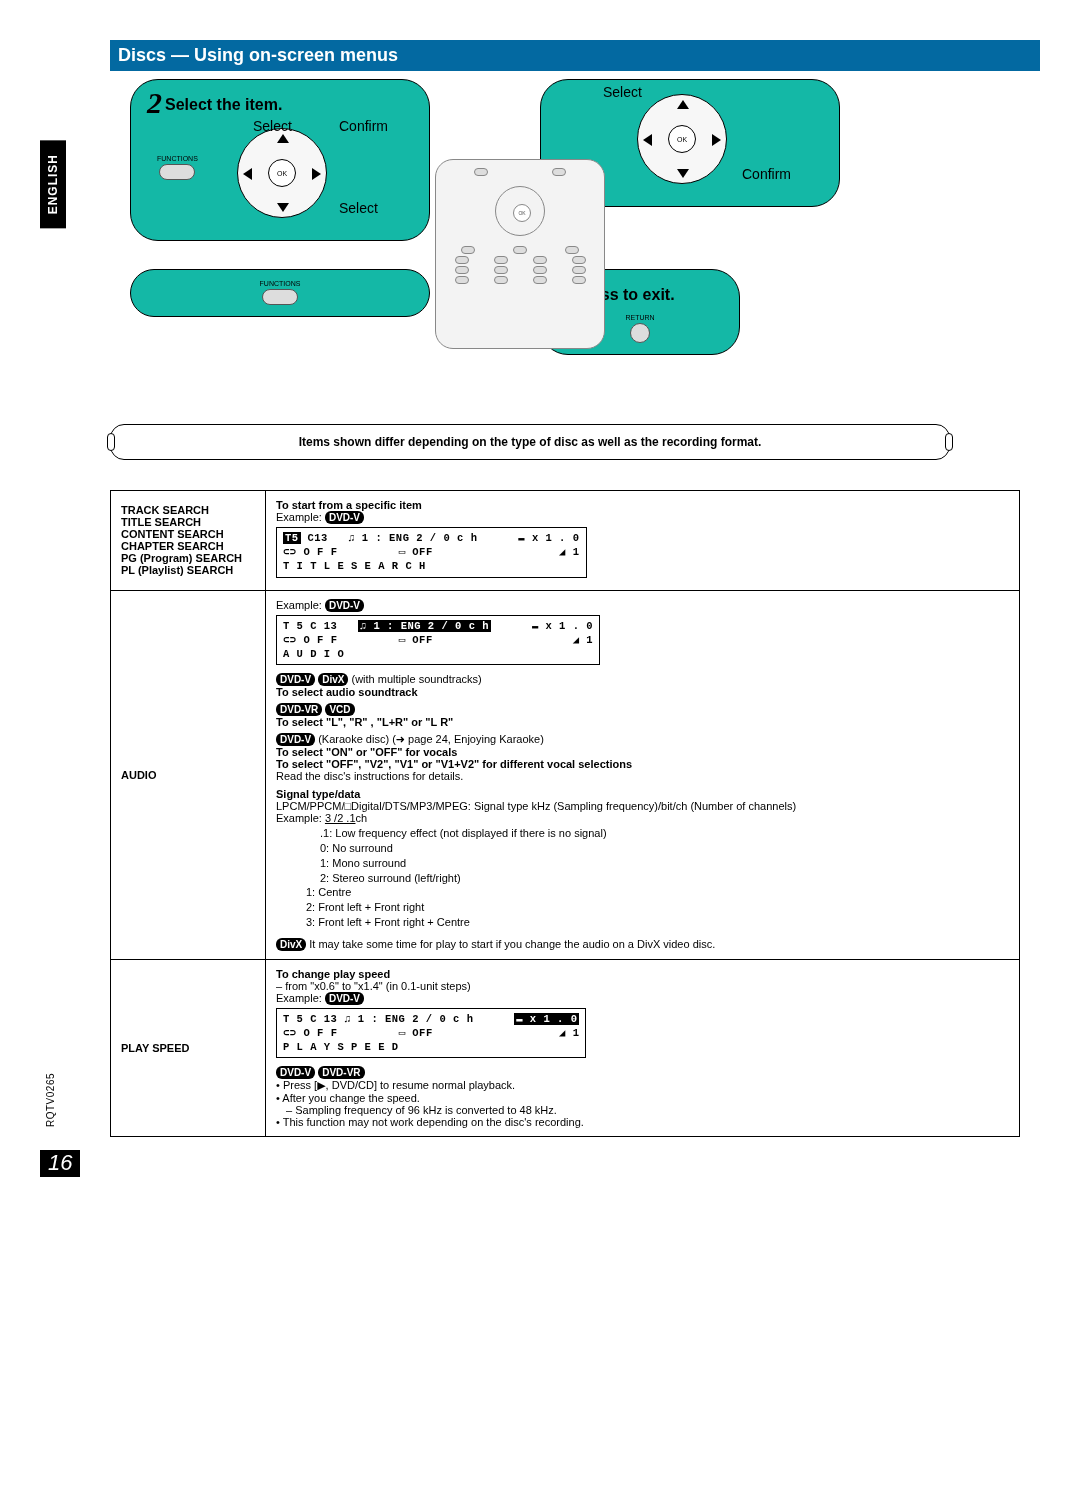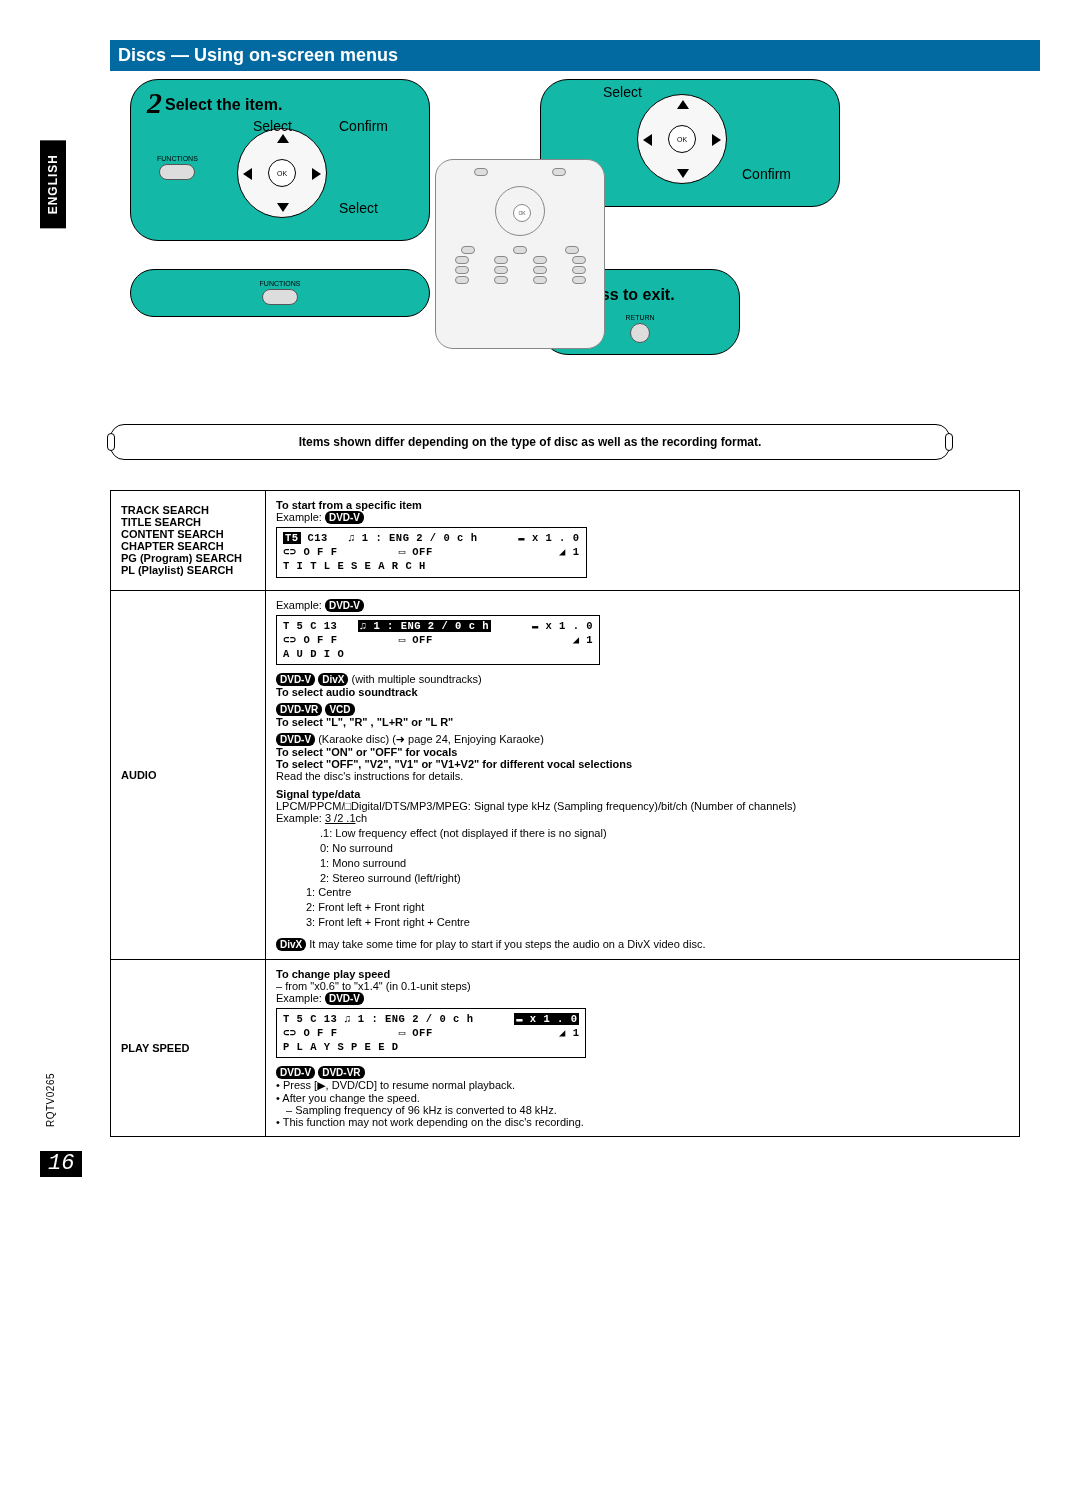--- a/index.html
+++ b/index.html
@@ -37,21 +37,21 @@
   .ftable td { border:1px solid #000; padding:8px 10px; vertical-align:top; }
   .ftable td.rowlabel { width:155px; font-weight:bold; font-size:11px; vertical-align:middle; }
   .osd { border:1px solid #000; padding:3px 6px; font-family:"Courier New",monospace; font-size:10.5px; font-weight:bold; letter-spacing:0.5px; margin:3px 0 4px 0; display:inline-block; line-height:1.35; }
   .osd .hl { background:#000; color:#fff; padding:0 2px; }
   .disc { background:#000; color:#fff; font-size:10px; font-weight:bold; padding:1px 4px; border-radius:6px; display:inline-block; }
   .b { font-weight: bold; }
   ul.bul { list-style:none; padding-left:12px; }
   ul.bul li::before { content:"• "; margin-left:-12px; }
   ul.bul ul { list-style:none; padding-left:10px; }
   ul.bul ul li::before { content:"– "; margin-left:-12px; }
-  .pagenum { position:absolute; left:40px; bottom:20px; font-style:italic; font-family:Liberation Mono, monospace; font-size:22px; background:#000; color:#fff; padding:0 8px 1px 8px; }
+  .pagenum { position:absolute; left:40px; bottom:20px; font-style:italic; font-family:Liberation Sans, sans-serif; font-size:22px; background:#000; color:#fff; padding:0 8px 1px 8px; }
   .docid { position:absolute; left:56px; bottom:70px; transform:rotate(-90deg); transform-origin:left bottom; font-size:10px; letter-spacing:0.5px; }
   .sig-tree { position: relative; padding-left: 44px; margin-top:2px; font-size:11px; line-height:1.35; }
   .sig-tree div { position:relative; }
   .remote-body { border:1px solid #888; border-radius:18px; height:100%; padding:6px; background:#f3f3f3; text-align:center; font-size:6px; color:#555; }
   .remote-body .mini-dpad { width:50px; height:50px; border:1px solid #888; border-radius:50%; margin:10px auto; position:relative; }
   .remote-body .mini-dpad::after { content:'OK'; position:absolute; left:17px; top:17px; width:16px; height:16px; border:1px solid #888; border-radius:50%; font-size:5px; line-height:16px; text-align:center; background:#fff; }
   .remote-body .row { display:flex; justify-content:space-around; margin:2px 0; }
   .remote-body .pill { width:14px; height:8px; border:1px solid #888; border-radius:4px; background:#ddd; }
 </style>
 </head>
@@ -198,21 +198,21 @@
         <div><span>Example: </span><u>3 /2 .1</u><span>ch</span></div>
         <div class="sig-tree">
           <div>.1: Low frequency effect (not displayed if there is no signal)</div>
           <div>0: No surround</div>
           <div>1: Mono surround</div>
           <div>2: Stereo surround (left/right)</div>
           <div style="margin-left:-14px;">1: Centre</div>
           <div style="margin-left:-14px;">2: Front left + Front right</div>
           <div style="margin-left:-14px;">3: Front left + Front right + Centre</div>
         </div>
-        <div style="margin-top:8px;"><span class="disc">DivX</span><span> It may take some time for play to start if you steps the audio on a DivX video disc.</span></div>
+        <div style="margin-top:8px;"><span class="disc">DivX</span><span> It may take some time for play to start if you change the audio on a DivX video disc.</span></div>
       </td>
     </tr>
 
     <tr>
       <td class="rowlabel">PLAY SPEED</td>
       <td>
         <div class="b">To change play speed</div>
         <div>– from "x0.6" to "x1.4" (in 0.1-unit steps)</div>
         <div><span>Example:</span> <span class="disc">DVD-V</span></div>
         <div class="osd" style="min-width:260px;">

